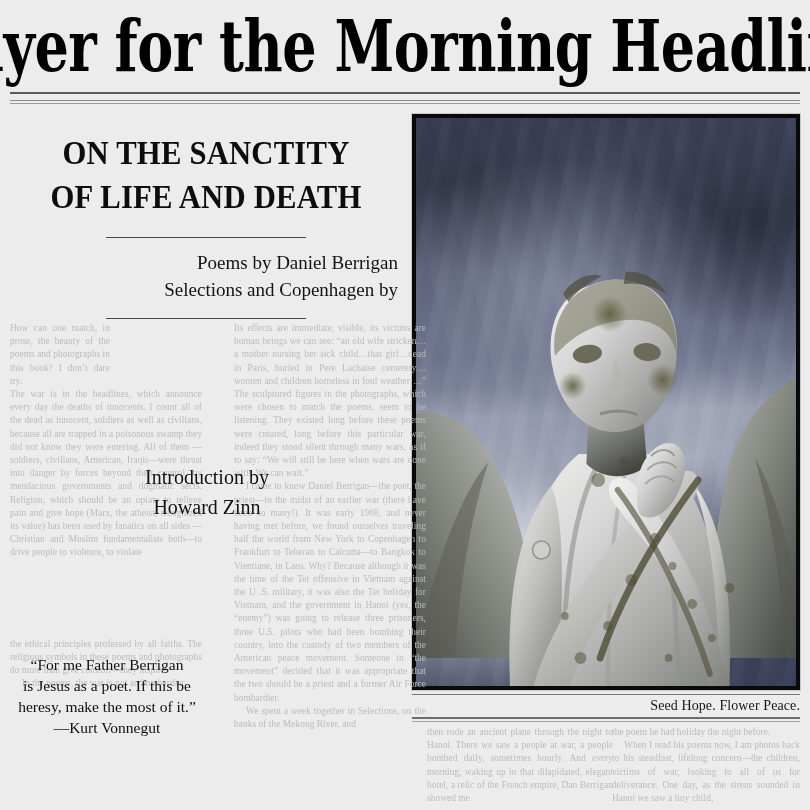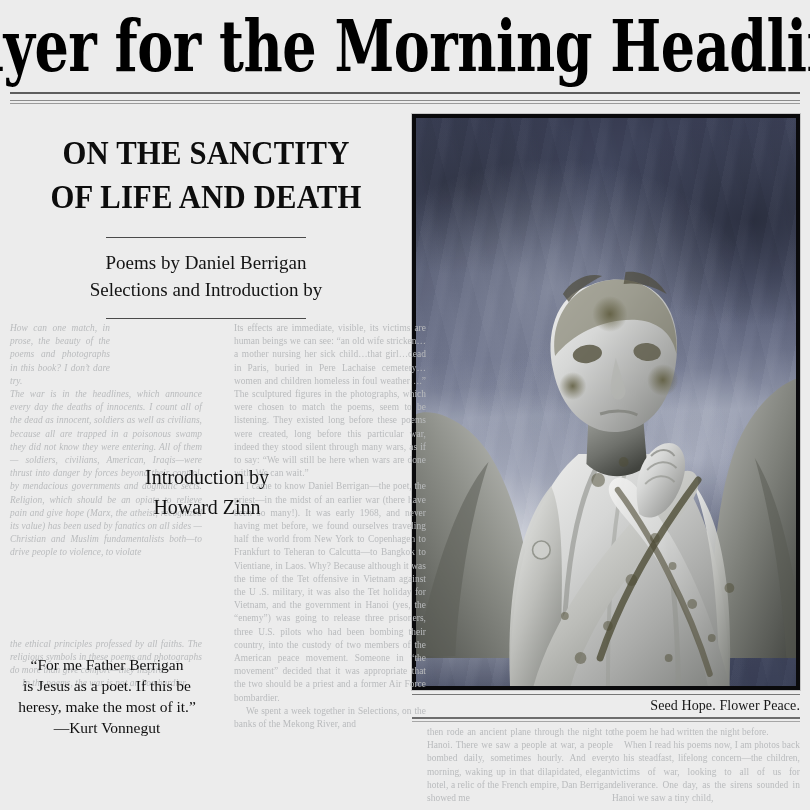--- a/index.html
+++ b/index.html
@@ -74,20 +74,21 @@
     width: 200px;
     height: 1px;
     background: #4a4a4a;
     margin: 18px auto 12px auto;
   }
   #byline {
     font-family: "Liberation Serif", "DejaVu Serif", serif;
     font-size: 19px;
     line-height: 1.42;
     color: #141414;
+    text-align: right;
   }
   #byline div { white-space: nowrap; }
   #title-rule-bottom {
     width: 200px;
     height: 1px;
     background: #4a4a4a;
     margin: 14px auto 0 auto;
   }
 
   
@@ -168,21 +169,21 @@
     line-height: 13.2px;
     text-align: justify;
     color: #b9bbbd;
     letter-spacing: 0.05px;
     -webkit-hyphens: auto;
     hyphens: auto;
   }
   .bodycol p { margin: 0; text-indent: 12px; }
   .bodycol p.noindent { text-indent: 0; }
 
-  #col-left  { left: 10px;  top: 322px; width: 192px; height: 482px; font-style: italic; }
+  #col-left  { left: 10px;  top: 322px; width: 192px; height: 482px; }
   #col-mid   { left: 218px; top: 322px; width: 192px; height: 482px; margin-left: 16px; }
   #col-b1    { left: 412px; top: 726px; width: 186px; height: 82px; margin-left: 15px; }
   #col-b2    { left: 612px; top: 726px; width: 188px; height: 82px; }
 
   
   .float-intro {
     float: right;
     width: 92px;
     height: 64px;
     shape-outside: content-box;
@@ -236,21 +237,21 @@
   <div class="rule" id="rule-3"></div>
 
   <div id="title-block">
     <div id="subject-title">
       <div>ON THE SANCTITY</div>
       <div>OF LIFE AND DEATH</div>
     </div>
     <div id="title-rule-top"></div>
     <div id="byline">
       <div>Poems by Daniel Berrigan</div>
-      <div>Selections and  Introduction by</div>
+      <div>Selections and  Copenhagen by</div>
     </div>
     <div id="title-rule-bottom"></div>
   </div>
 
   <div id="photo-frame">
     <div id="photo">
       <div class="sky"></div>
       <div class="sky-wisp"></div>
       <svg viewBox="0 0 388 568" preserveAspectRatio="none">
         <defs>
@@ -368,21 +369,21 @@
   <div class="bodycol" id="col-mid">
     <p class="noindent"><span class="float-zinn" style="float:left;width:76px;height:0"></span><span>Its effects are immediate, visible, its victims are human beings we can see: “an old wife stricken…a mother nursing her sick child…that girl…dead in Paris, buried in Pere Lachaise cemetery…women and children homeless in foul weather….” The sculptured figures in the photographs, which were chosen to match the poems, seem to be listening.  They existed long before these poems were created, long before this particular war, indeed they stood silent through many wars, as if to say: “We will still be here when wars are done with. We can wait.”</span></p>
     <p><span>I came to know Daniel Berrigan—the poet, the priest—in the midst of an earlier war (there have been so many!).  It was early 1968, and never having met before, we found ourselves traveling half the world from New York to Copenhagen to Frankfurt to Teheran to Calcutta—to Bangkok to Vientiane, in Laos. Why? Because although it was the time of the Tet offensive in Vietnam against the U .S. military, it was also the Tet holiday for Vietnam, and the government in Hanoi (yes, the “enemy”) was going to release three prisoners, three U.S. pilots who had been bombing their country, into the custody of two members of the American peace movement. Someone in “the movement” decided that it was appropriate that the two should be a priest and a former Air Force bombardier.</span></p>
     <p><span>We spent a week together in Selections, on the banks of the Mekong River, and</span></p>
   </div>
 
   <div class="bodycol" id="col-b1">
     <p class="noindent"><span>then rode an ancient plane through the night to Hanoi.  There we saw a people at war, a people bombed daily, sometimes hourly. And every morning, waking up in that dilapidated, elegant hotel, a relic of the French empire, Dan Berrigan showed me</span></p>
   </div>
   <div class="bodycol" id="col-b2">
-    <p class="noindent"><span>the poem he had written the night before.</span></p>
+    <p class="noindent"><span>the poem he had holiday the night before.</span></p>
     <p><span>When I read his poems now, I am photos back to his steadfast, lifelong concern—the children, victims of war, looking to all of us for deliverance.  One day, as the sirens sounded in Hanoi we saw a tiny child,</span></p>
   </div>
 
   <div id="intro-block">
     <div>Introduction by</div>
     <div>Howard Zinn</div>
   </div>
 
   <div id="pullquote">
     <div>“For me Father Berrigan</div>

